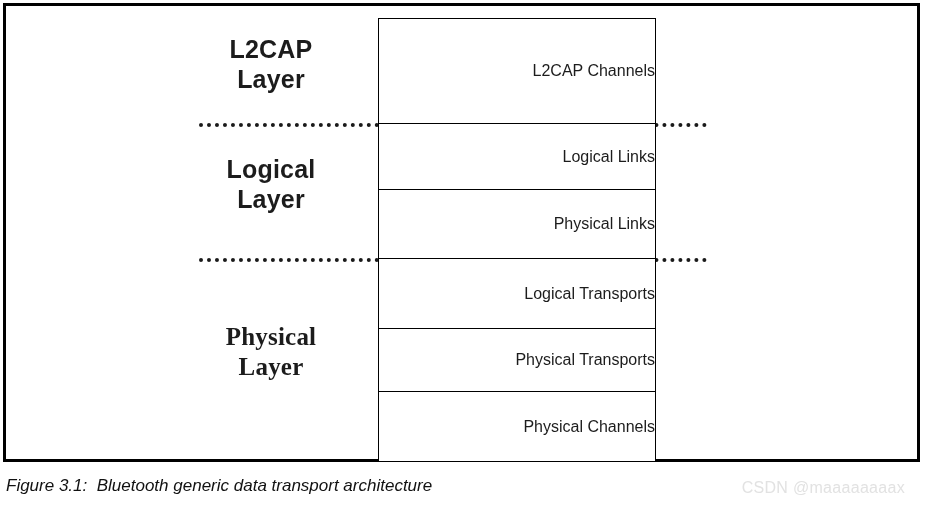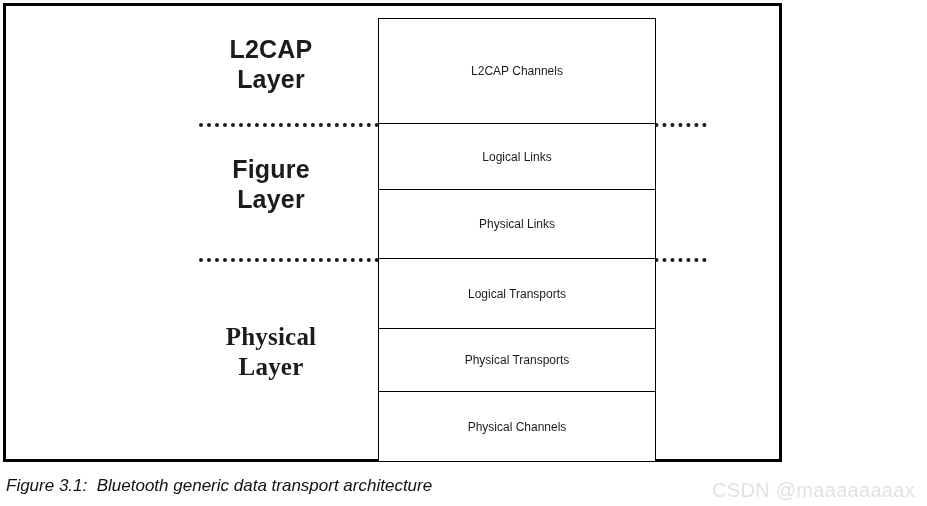--- a/index.html
+++ b/index.html
@@ -13,21 +13,21 @@
     font-family: "Liberation Sans", sans-serif;
     overflow: hidden;
     position: relative;
   }
 
   
   #figure-frame {
     position: absolute;
     left: 3px;
     top: 3px;
-    width: 779px;
+    width: 917px;
     height: 459px;
     border: 3px solid #000000;
     box-sizing: border-box;
     background: #ffffff;
   }
 
   
   .layer-divider {
     position: absolute;
     height: 0;
@@ -66,22 +66,22 @@
     box-sizing: border-box;
     background: #ffffff;
     z-index: 5;
     display: flex;
     flex-direction: column;
   }
   .stack-row {
     box-sizing: border-box;
     display: flex;
     align-items: center;
-    justify-content: center;
-    font-size: 12px;
+    justify-content: flex-end;
+    font-size: 16px;
     color: #1c1c1c;
     border-bottom: 1.5px solid #000000;
     background: #ffffff;
   }
   .stack-row:last-child { border-bottom: none; }
 
   
   #stack-row-0 { height: 105px; }
   #stack-row-1 { height: 66px;  }
   #stack-row-2 { height: 70px;  }
@@ -96,43 +96,43 @@
     top: 476px;
     font-size: 17px;
     font-style: italic;
     color: #111111;
     white-space: pre;
   }
 
   
   #watermark {
     position: absolute;
-    right: 12px;
+    right: 22px;
     top: 479px;
-    font-size: 20px;
+    font-size: 16px;
     color: #e2e2e2;
     letter-spacing: 0.3px;
     white-space: pre;
   }
 </style>
 </head>
 <body>
 
 <div id="figure-frame">
 
   <div id="layer-divider-1" class="layer-divider"></div>
   <div id="layer-divider-2" class="layer-divider"></div>
 
   <div id="layer-label-l2cap" class="layer-label">
     <span class="lw">L2CAP</span>
     <span class="lw">Layer</span>
   </div>
 
   <div id="layer-label-logical" class="layer-label">
-    <span class="lw">Figure</span>
+    <span class="lw">Logical</span>
     <span class="lw">Layer</span>
   </div>
 
   <div id="layer-label-physical" class="layer-label">
     <span class="lw">Physical</span>
     <span class="lw">Layer</span>
   </div>
 
   <div id="stack-box">
     <div id="stack-row-0" class="stack-row">

